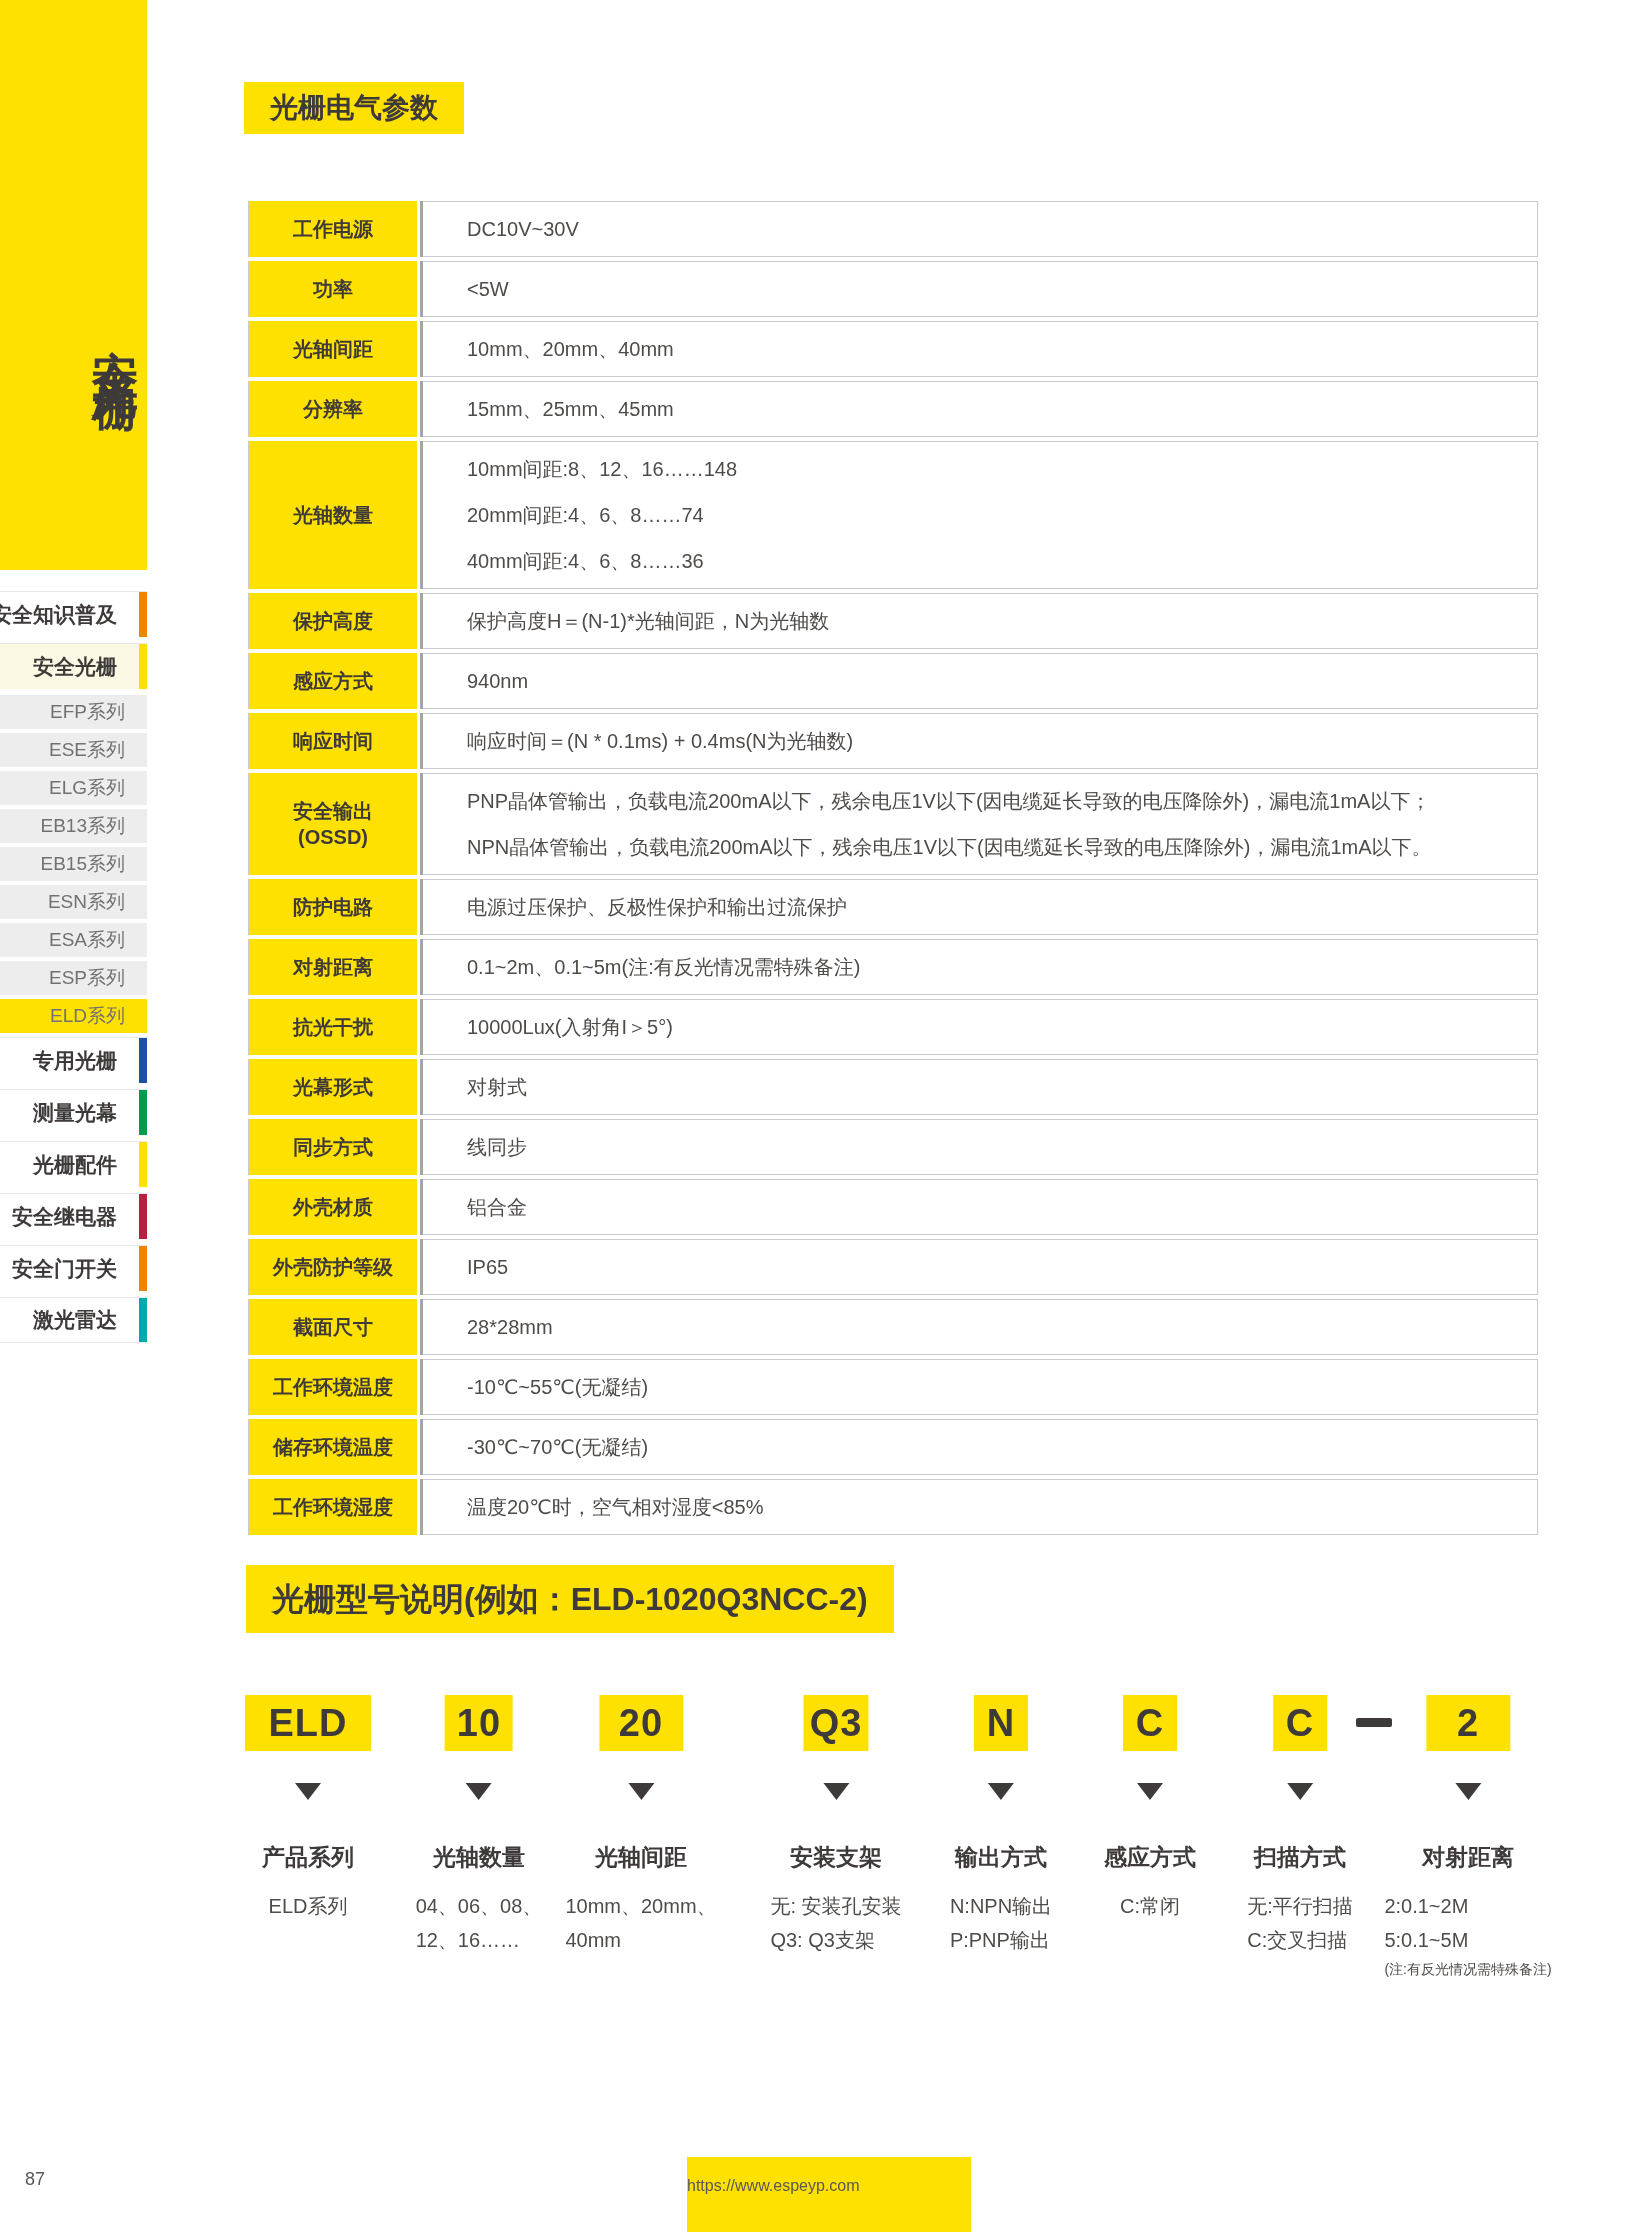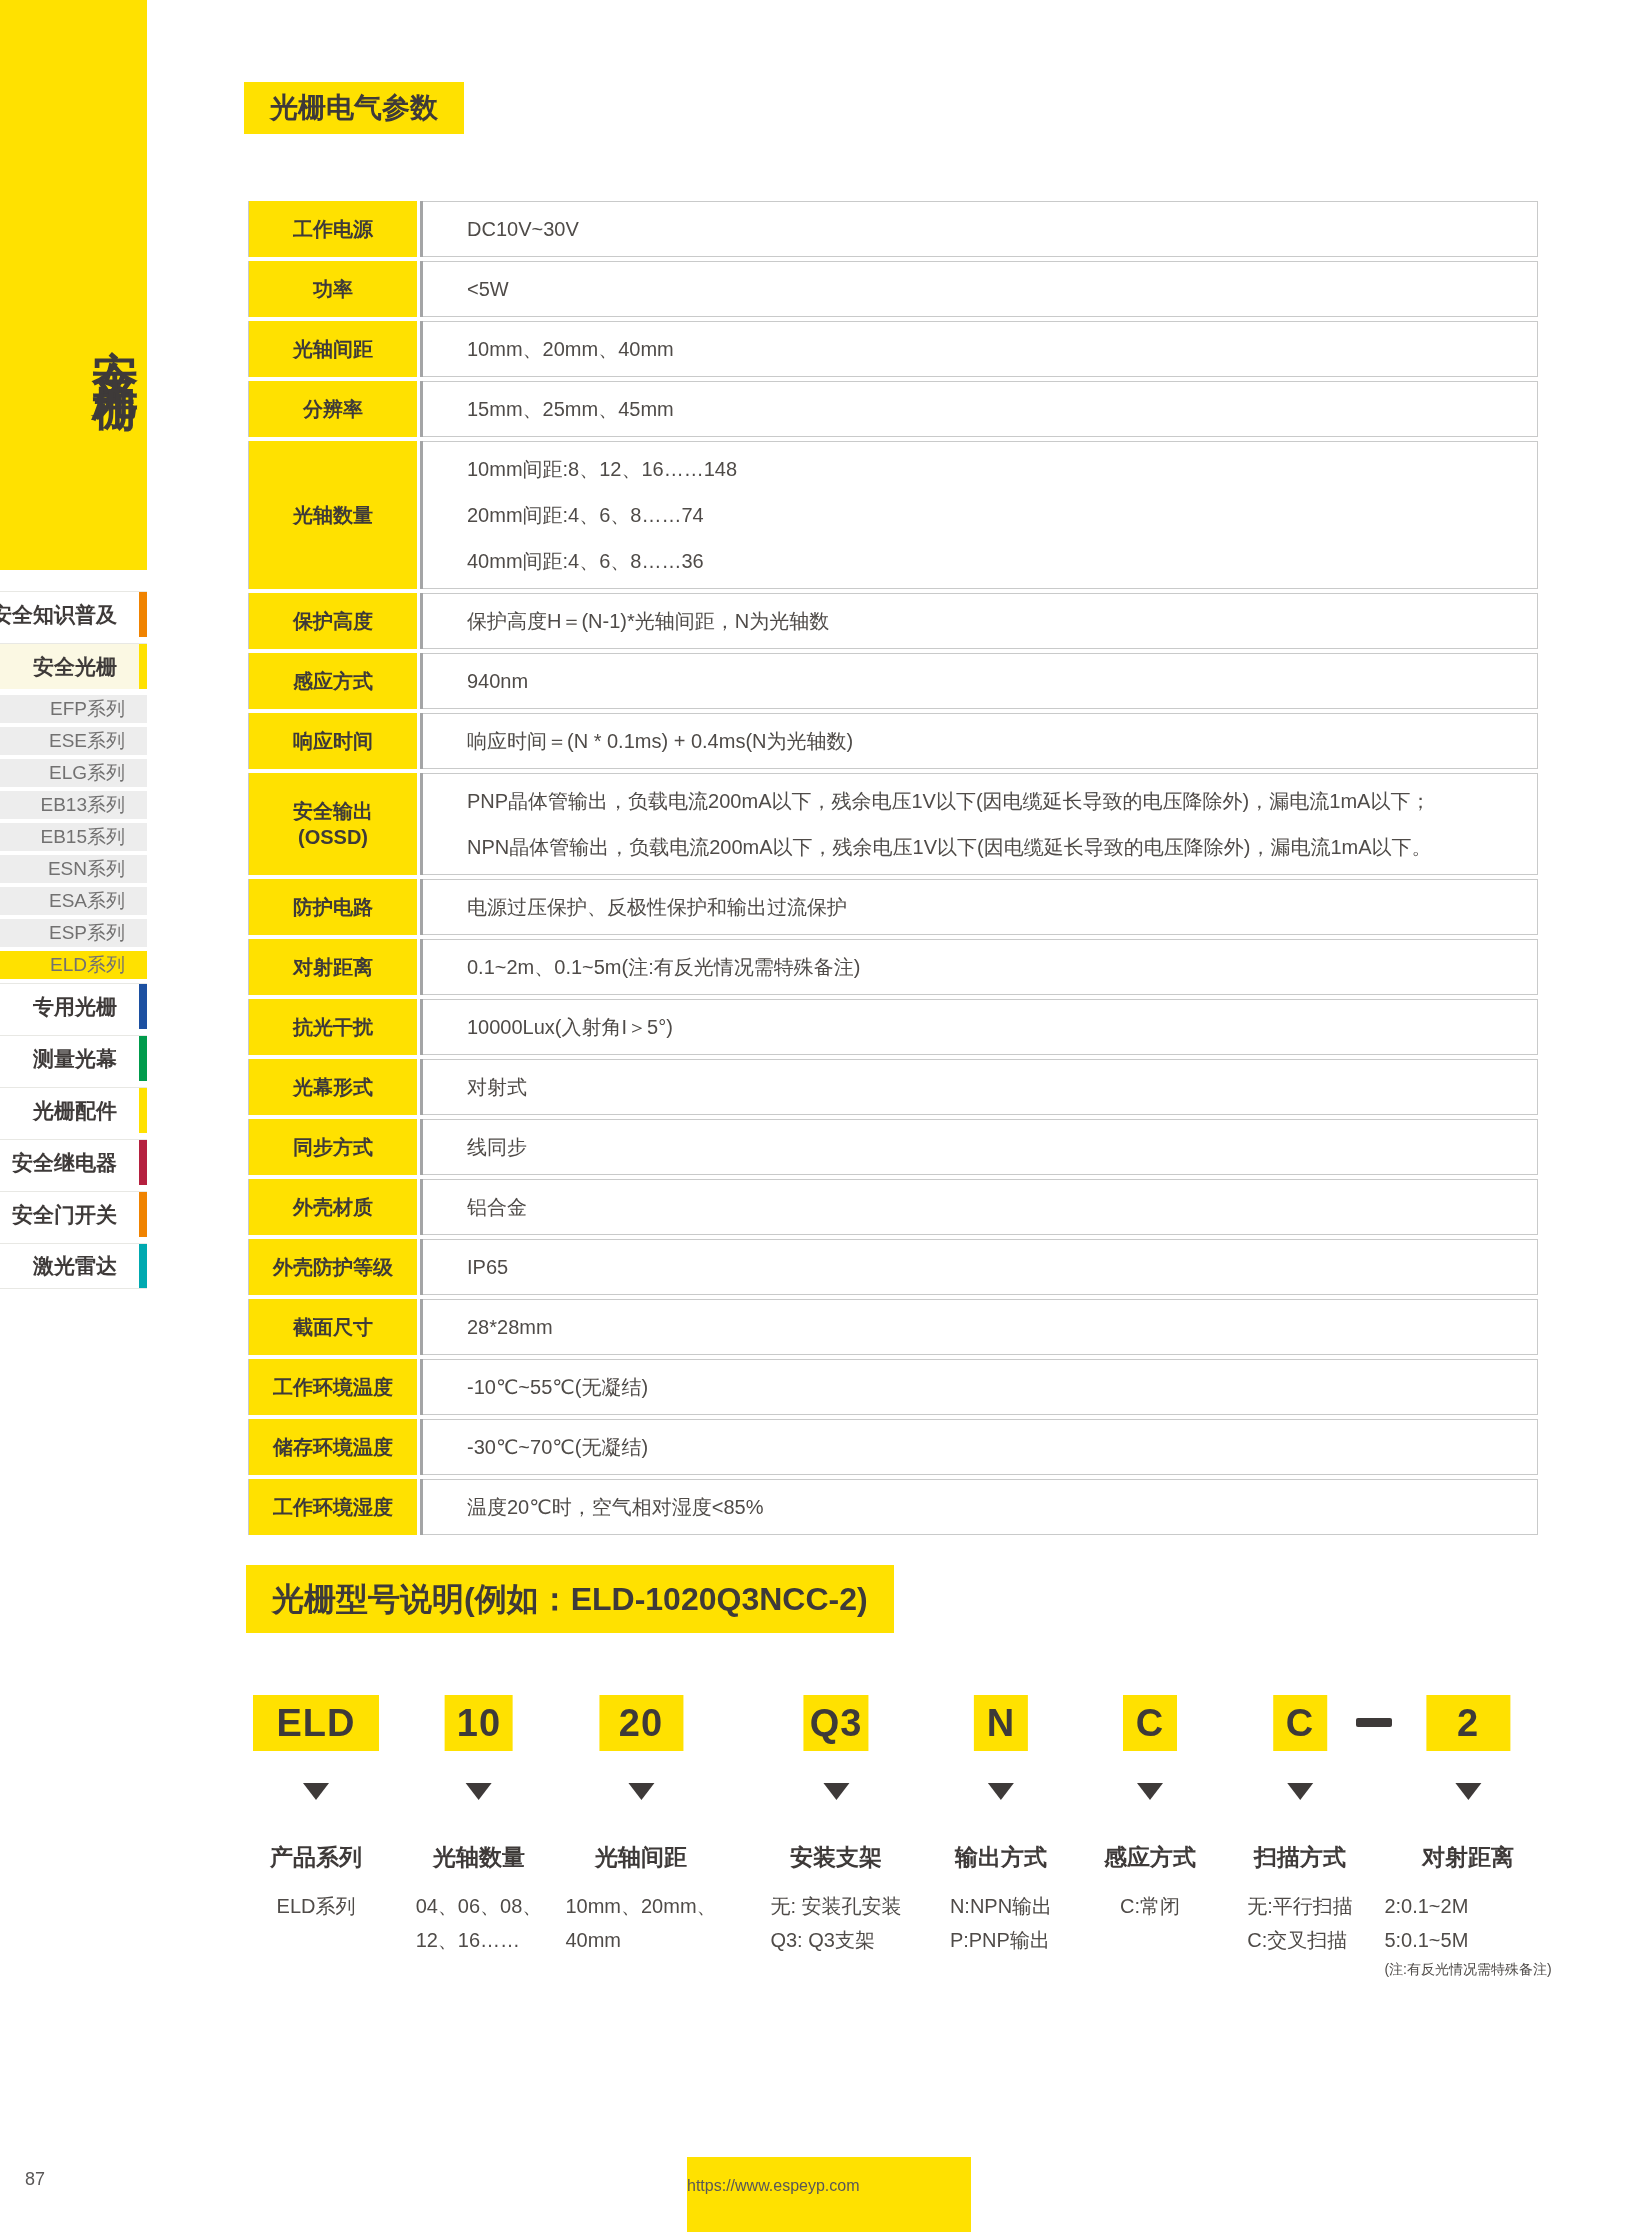--- a/index.html
+++ b/index.html
@@ -10,21 +10,21 @@
   .side-block{position:absolute;left:0;top:0;width:147px;height:570px;background:#FFE100;}
   .v-title{position:absolute;left:0;top:137px;width:147px;text-align:center;
            writing-mode:vertical-rl;text-orientation:upright;letter-spacing:12px;
            font-size:46px;font-weight:700;color:#3E3A39;margin:0 auto;height:398px;
            left:50%;transform:translateX(-50%);}
   .nav{position:absolute;left:0;top:591px;width:147px;}
   .nav-item{position:relative;display:flex;align-items:center;justify-content:flex-end;box-sizing:border-box;}
   .nav-item.category{height:46px;margin-bottom:6px;background:#ffffff;border-top:1px solid #E8E8E4;
                      font-weight:700;font-size:21px;color:#3E3A39;}
   .nav-item.category:last-child{border-bottom:1px solid #E8E8E4;}
-  .nav-item.series{height:28px;margin-bottom:4px;background:#EDEDED;font-size:19px;color:#727171;}
+  .nav-item.series{height:34px;margin-bottom:4px;background:#EDEDED;font-size:19px;color:#727171;}
   .nav-label{padding-right:22px;white-space:nowrap;}
   .nav-item.category .nav-label{padding-right:30px;}
   .accent{position:absolute;right:0;top:0;width:8px;height:100%;}
 
   
   .sec-title{position:absolute;background:#FFE100;font-weight:700;color:#3E3A39;white-space:nowrap;}
   .sec-title.t1{left:244px;top:82px;height:52px;line-height:52px;padding:0 26px;font-size:28px;}
   .sec-title.t2{left:246px;top:1565px;height:68px;line-height:68px;padding:0 26px;font-size:32px;}
 
   
@@ -311,21 +311,21 @@
         </div>
         <div class="vline"></div>
         <div class="cell-value">
           <div class="value-line">温度20℃时，空气相对湿度&lt;85%</div>
         </div>
       </div>
     </div>
 
   <div class="sec-title t2">光栅型号说明(例如：ELD-1020Q3NCC-2)</div>
   <div class="model-area">
-      <div class="seg" style="left: 316px;">
+      <div class="seg" style="left: 308px;">
         <div class="seg-box" style="width: 126px;">ELD</div>
         <div class="tri"></div>
         <div class="seg-label">产品系列</div>
         <div class="seg-desc">
           <div class="desc-line">ELD系列</div>
         </div>
       </div>
       <div class="seg" style="left: 479px;">
         <div class="seg-box" style="width: 68px;">10</div>
         <div class="tri"></div>

